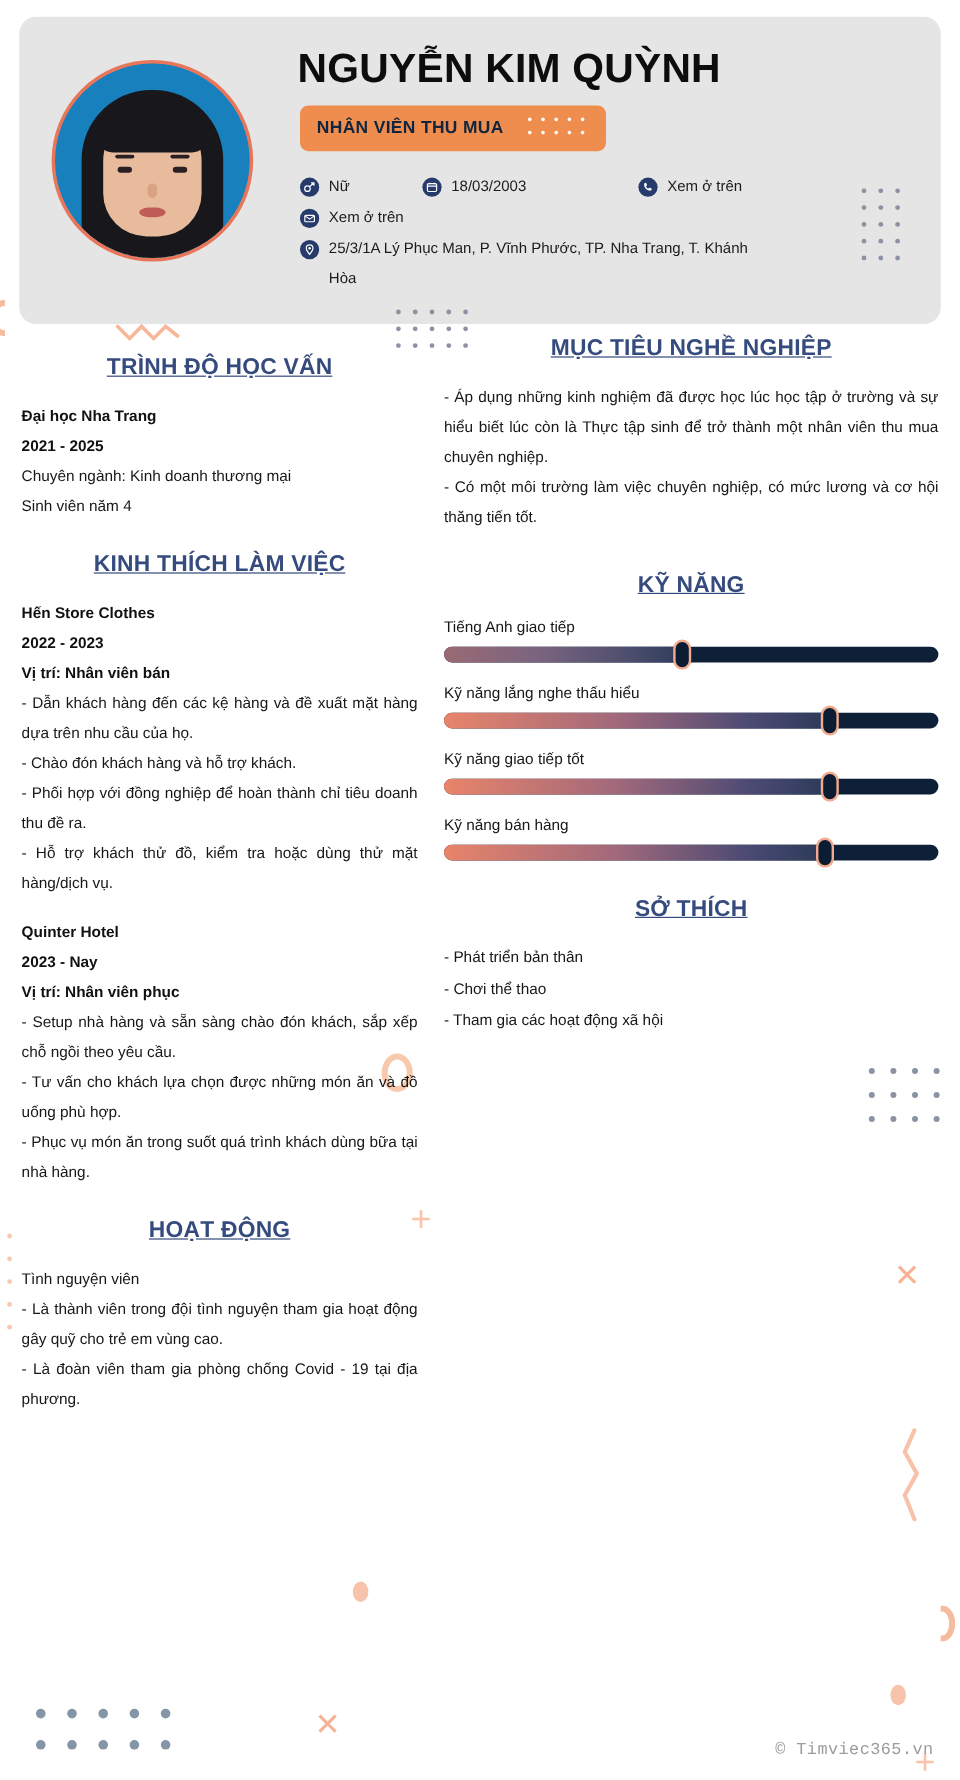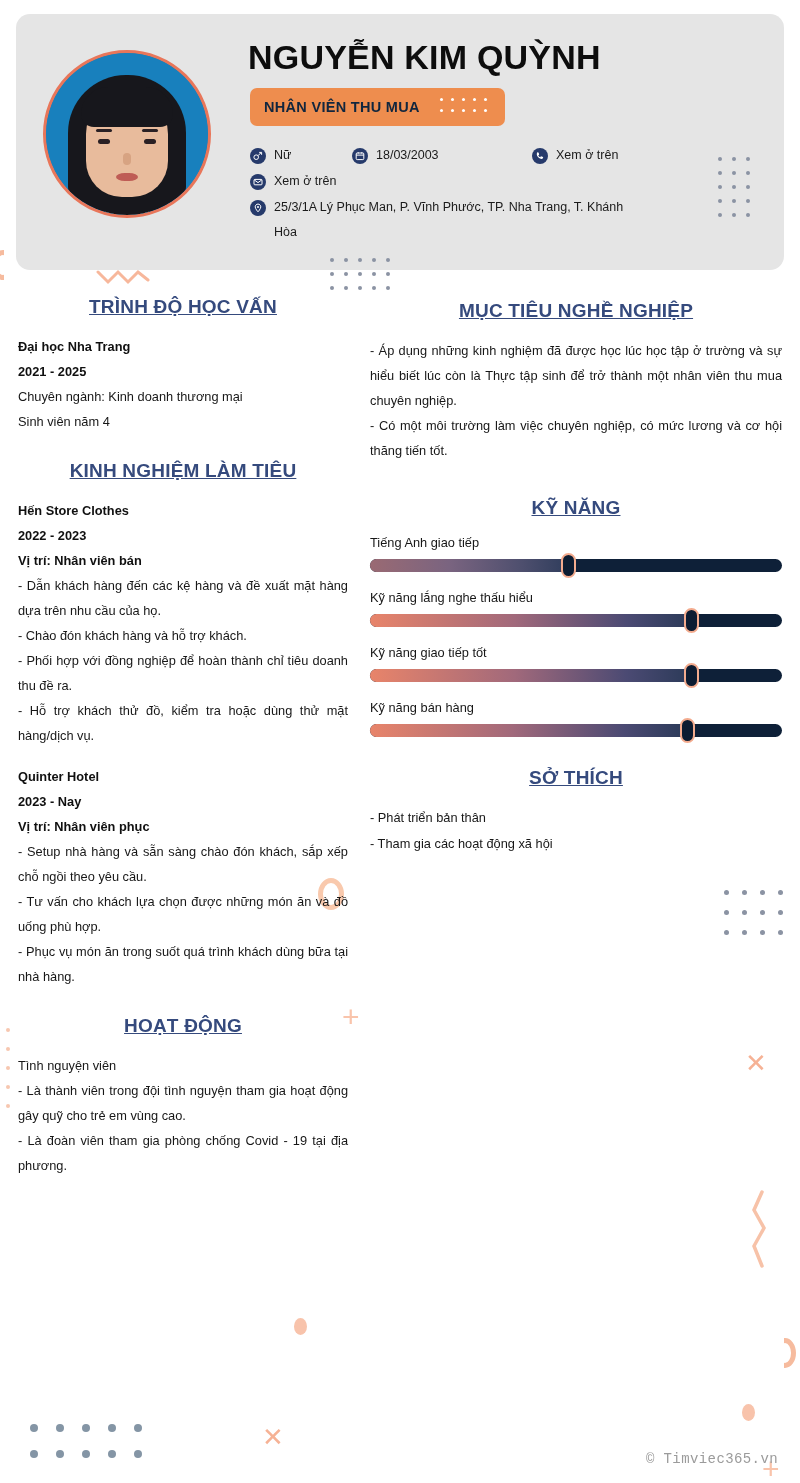--- a/index.html
+++ b/index.html
@@ -168,21 +168,21 @@
   
   .col-left {
     position: absolute;
     left: 18px;
     top: 296px;
     width: 330px;
   }
   .col-right {
     position: absolute;
     left: 370px;
-    top: 300px;
+    top: 280px;
     width: 412px;
   }
 
   .sec-title {
     text-align: center;
     font-size: 19px;
     font-weight: 800;
     color: #354a7d;
     letter-spacing: 0.2px;
     margin-bottom: 16px;
@@ -487,21 +487,21 @@
 
     <div class="sec">
       <div class="sec-title">TRÌNH ĐỘ HỌC VẤN</div>
       <div class="item-head">Đại học Nha Trang</div>
       <div class="item-head">2021 - 2025</div>
       <div class="item-line">Chuyên ngành: Kinh doanh thương mại</div>
       <div class="item-line">Sinh viên năm 4</div>
     </div>
 
     <div class="sec">
-      <div class="sec-title" style="margin-top:22px;">KINH NGHIỆM LÀM TIÊU</div>
+      <div class="sec-title" style="margin-top:22px;">KINH THÍCH LÀM VIỆC</div>
 
       <div>
         <div class="item-head">Hến Store Clothes</div>
         <div class="item-head">2022 - 2023</div>
         <div class="item-head">Vị trí: Nhân viên bán</div>
         <div class="para">- Dẫn khách hàng đến các kệ hàng và đề xuất mặt hàng dựa trên nhu cầu của họ.</div>
         <div class="para nojust">- Chào đón khách hàng và hỗ trợ khách.</div>
         <div class="para">- Phối hợp với đồng nghiệp để hoàn thành chỉ tiêu doanh thu đề ra.</div>
         <div class="para">- Hỗ trợ khách thử đồ, kiểm tra hoặc dùng thử mặt hàng/dịch vụ.</div>
       </div>
@@ -567,20 +567,21 @@
         <div class="track">
           <div class="fill" style="width: 77%;"></div>
           <div class="knob" style="left: 77%;"></div>
         </div>
       </div>
     </div>
 
     <div class="sec" style="margin-top:30px;">
       <div class="sec-title">SỞ THÍCH</div>
       <div class="hobby-line">- Phát triển bản thân</div>
+      <div class="hobby-line">- Chơi thể thao</div>
       <div class="hobby-line">- Tham gia các hoạt động xã hội</div>
     </div>
 
   </div>
 
   <div class="footer">© Timviec365.vn</div>
 
 </div>
 
 </body></html>

